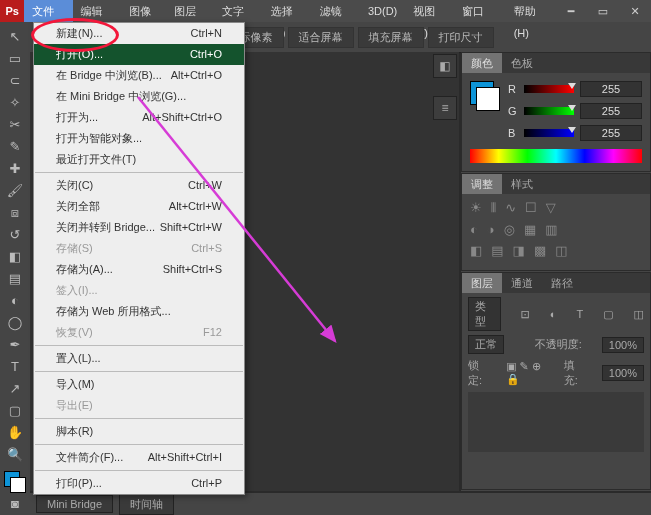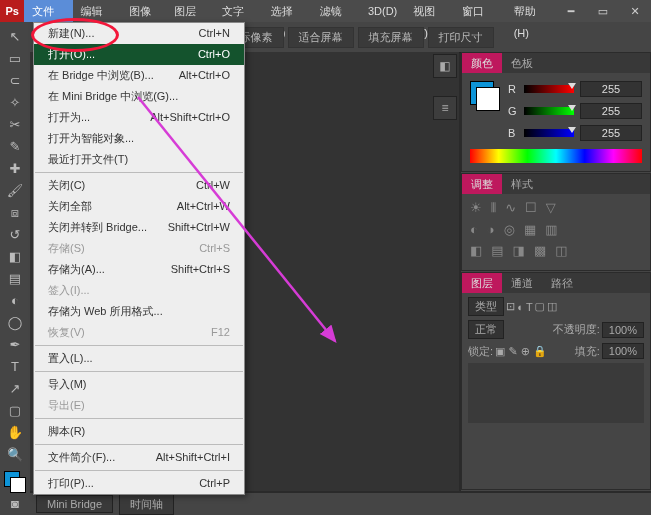--- a/index.html
+++ b/index.html
@@ -12,49 +12,49 @@
   .optbar{height:30px;background:#454545;border-bottom:1px solid #222;display:flex;align-items:center;gap:2px;padding-left:42px;font-size:11px;color:#bbb}
   .optbar .ob{border:1px solid #333;background:#3a3a3a;padding:2px 10px;font-size:11px}
   .optbar .sq{width:14px;height:11px;border:1px solid #888;display:inline-block;margin-right:4px;vertical-align:middle}
   .canvas{position:absolute;left:30px;top:52px;right:192px;bottom:24px;background:#333}
   .toolbar{position:absolute;left:0;top:22px;bottom:0;width:30px;background:#454545;display:flex;flex-direction:column;align-items:center;padding-top:4px;gap:0}
   .toolbar .tool{width:24px;height:22px;display:flex;align-items:center;justify-content:center;color:#bbb;font-size:13px}
   .toolbar .fgbg{width:22px;height:22px;position:relative;margin-top:6px}
   .toolbar .fg{position:absolute;left:0;top:0;width:14px;height:14px;background:#0d94d8;border:1px solid #000}
   .toolbar .bg{position:absolute;right:0;bottom:0;width:14px;height:14px;background:#fff;border:1px solid #000}
   .dropdown{position:absolute;left:33px;top:22px;width:210px;background:#eee;border:1px solid #888;box-shadow:2px 2px 6px rgba(0,0,0,.4);z-index:10}
-  .dropdown .row{display:flex;justify-content:space-between;padding:3px 14px;color:#333;font-size:11px;line-height:15px}
+  .dropdown .row{display:flex;justify-content:space-between;padding:3px 22px;color:#333;font-size:11px;line-height:15px}
   .dropdown .row.hl{background:#14532d;color:#fff}
   .dropdown .row.disabled{color:#999}
   .dropdown .sep{height:1px;background:#bbb;margin:2px 1px}
   .panels{position:absolute;right:0;top:52px;width:190px;bottom:24px;background:#454545;display:flex;flex-direction:column}
   .dock{position:absolute;right:192px;top:54px;width:28px;display:flex;flex-direction:column;gap:18px;align-items:center}
   .dock .dicon{width:22px;height:22px;background:#3d3d3d;border:1px solid #222;display:flex;align-items:center;justify-content:center;color:#aaa;font-size:12px}
   .panel{background:#454545;border:1px solid #2b2b2b;margin-bottom:1px}
   .panel .tabs{height:20px;background:#383838;display:flex;align-items:center;font-size:11px;color:#aaa}
   .panel .tabs span{padding:0 9px;line-height:20px}
-  .panel .tabs span.on{background:#be185d;color:#ddd}
+  .panel .tabs span.on{background:#737373;color:#ddd}
   .color-body{padding:8px;display:flex;gap:8px}
   .swatch{width:30px;height:30px;position:relative}
   .swatch .c1{position:absolute;left:0;top:0;width:22px;height:22px;background:#0d94d8;border:1px solid #000}
   .swatch .c2{position:absolute;right:0;bottom:0;width:22px;height:22px;background:#fff;border:1px solid #000}
   .sliders{flex:1;display:flex;flex-direction:column;gap:6px}
   .srow{display:flex;align-items:center;gap:6px}
   .srow .lab{width:10px;color:#ddd}
   .srow .track{flex:1;height:8px;background:linear-gradient(90deg,#000,#f00);position:relative}
   .srow .track.g{background:linear-gradient(90deg,#000,#0f0)}
   .srow .track.b{background:linear-gradient(90deg,#000,#00f)}
   .srow .track::after{content:"";position:absolute;right:-2px;top:-2px;width:0;height:0;border-left:4px solid transparent;border-right:4px solid transparent;border-top:6px solid #ddd}
   .srow .val{width:28px;background:#333;border:1px solid #222;text-align:center;color:#ddd;padding:1px 16px}
   .spectrum{height:14px;margin:0 8px 8px;background:linear-gradient(90deg,red,yellow,lime,cyan,blue,magenta,red)}
   .adj-body{padding:6px 8px;color:#bbb}
   .adj-body .title{margin-bottom:6px}
   .icon-rows{display:flex;gap:9px;margin-bottom:6px;color:#888;font-size:13px}
   .layers-body{padding:4px 6px;color:#aaa;font-size:11px}
-  .layers-body .lr{display:flex;align-items:center;gap:2px;margin-bottom:4px}
+  .layers-body .lr{display:flex;align-items:center;gap:20px;margin-bottom:4px}
   .layers-body .sel{background:#333;border:1px solid #222;padding:1px 6px}
   .layers-body .empty{height:60px;background:#3a3a3a;margin-top:4px}
   .status{position:absolute;left:30px;right:0;bottom:0;height:22px;background:#454545;border-top:1px solid #2a2a2a;display:flex;align-items:center;font-size:11px;color:#aaa}
   .status .t{padding:2px 10px;background:#3a3a3a;border:1px solid #222;margin-left:6px}
   .annot-oval{position:absolute;left:31px;top:18px;width:82px;height:28px;border:3px solid #f3173a;border-radius:50%/50%;z-index:20;pointer-events:none}
   .annot-line{position:absolute;z-index:19;pointer-events:none}
 </style>
 </head>
 <body>
 

